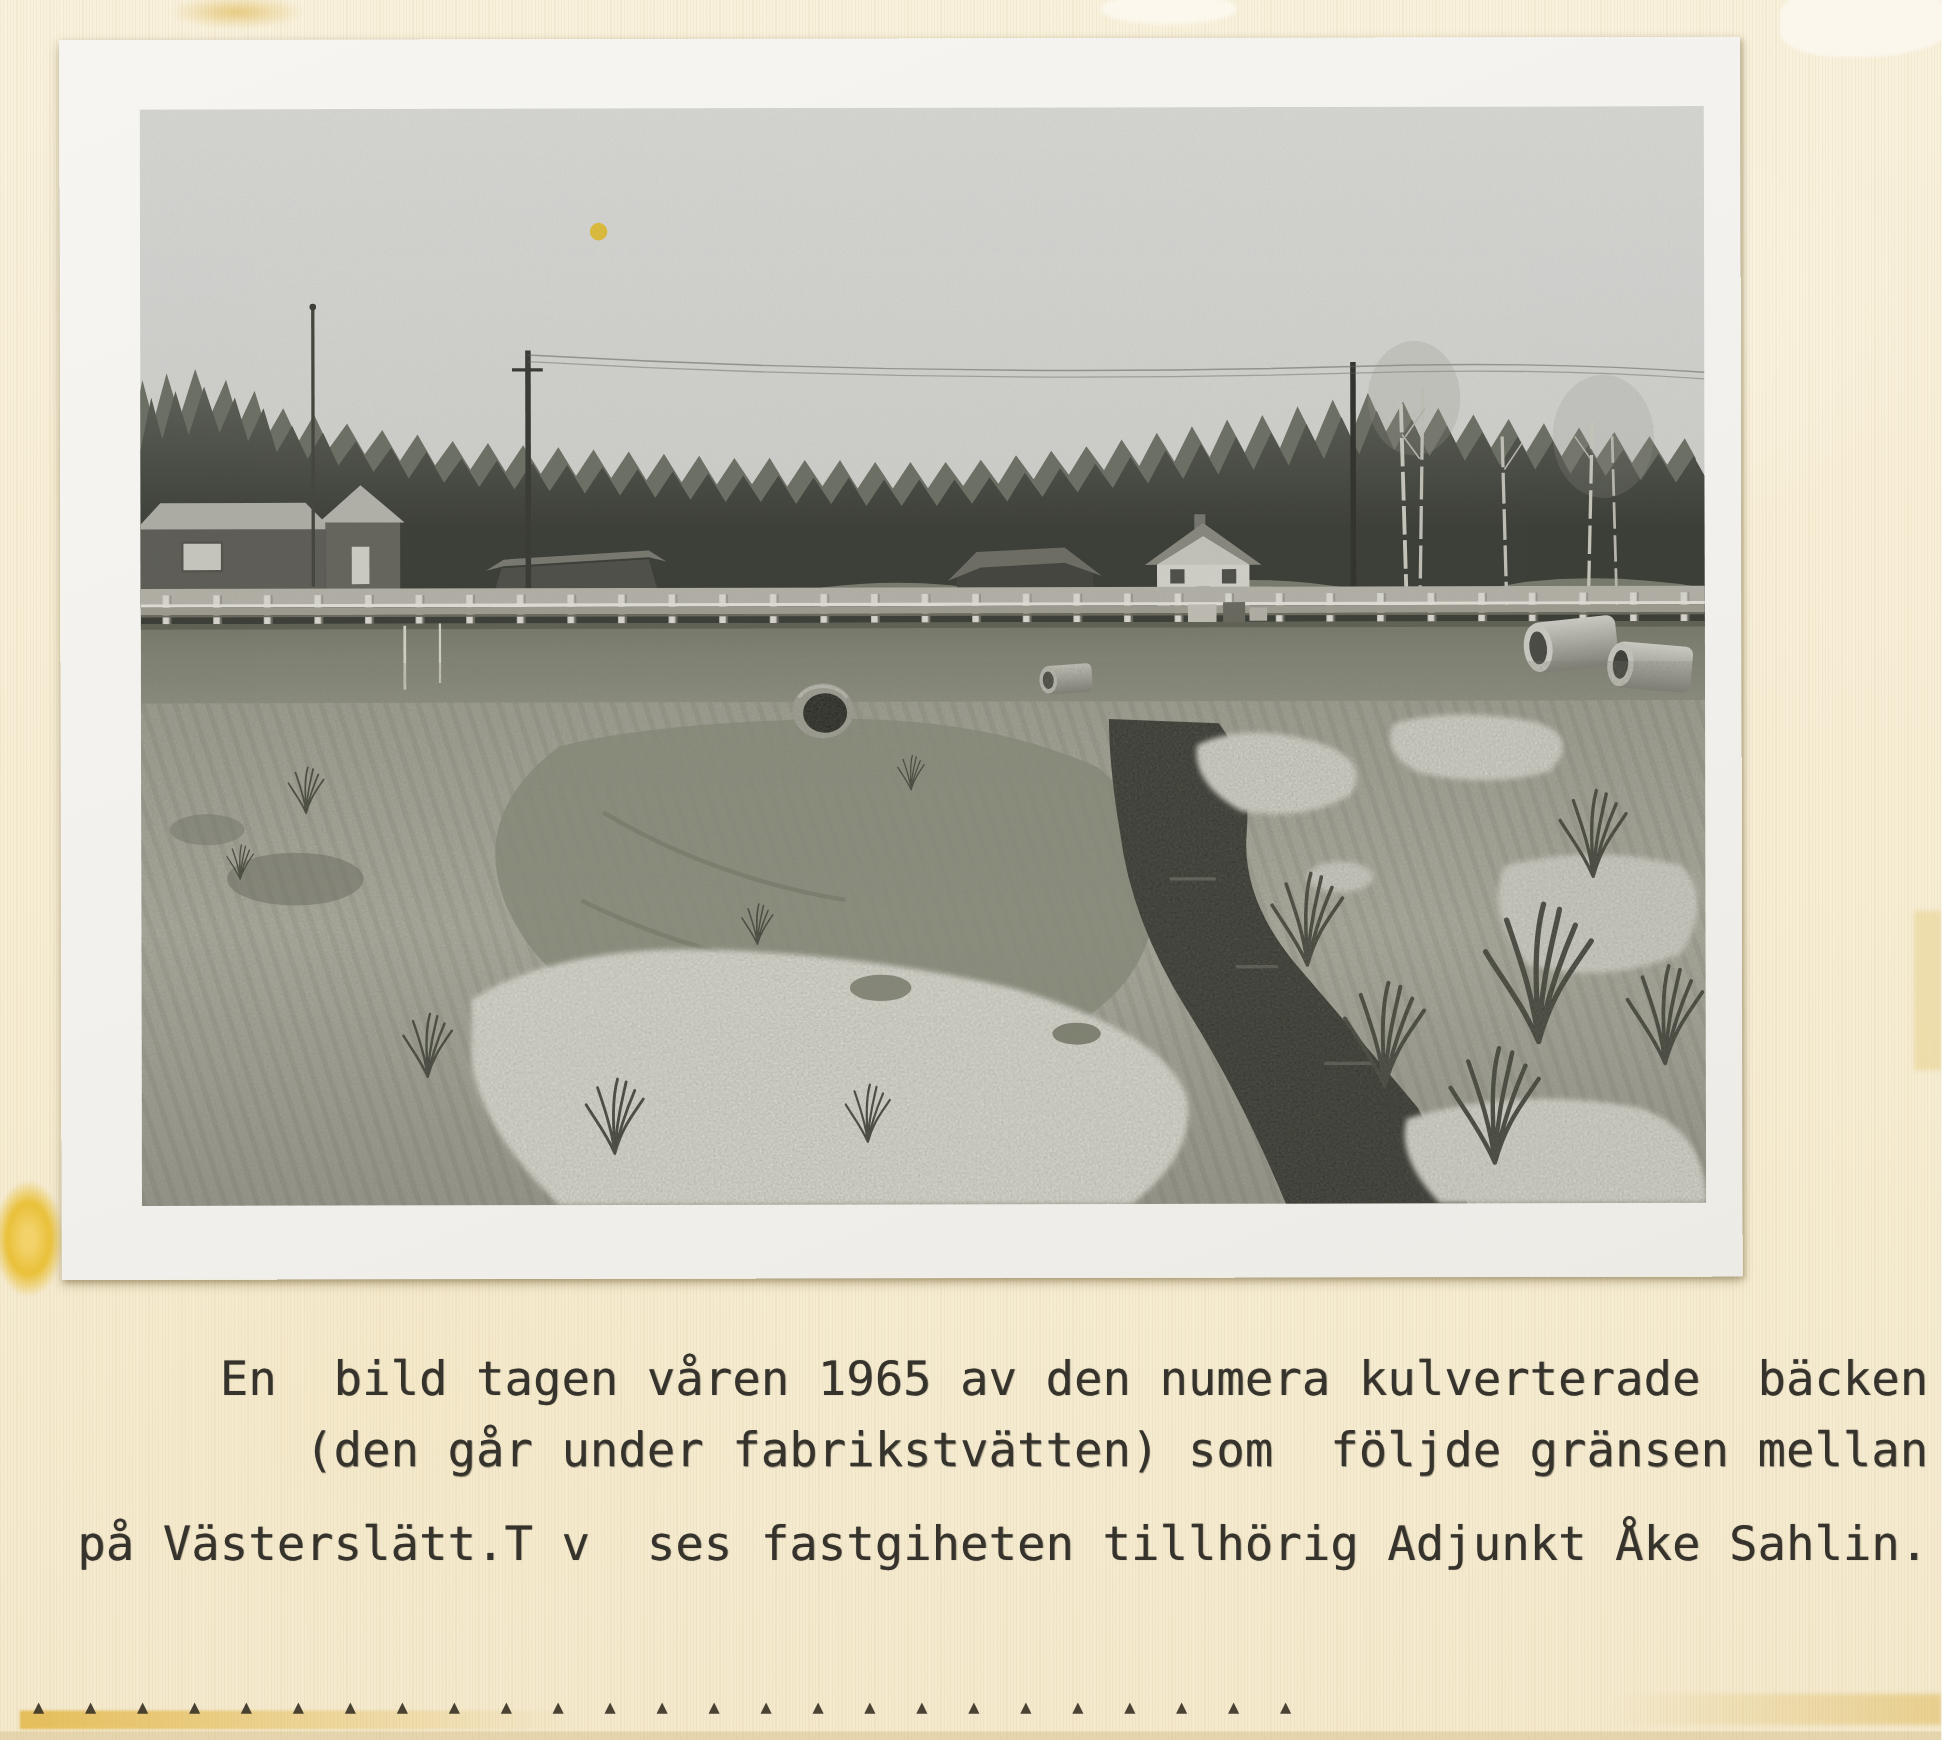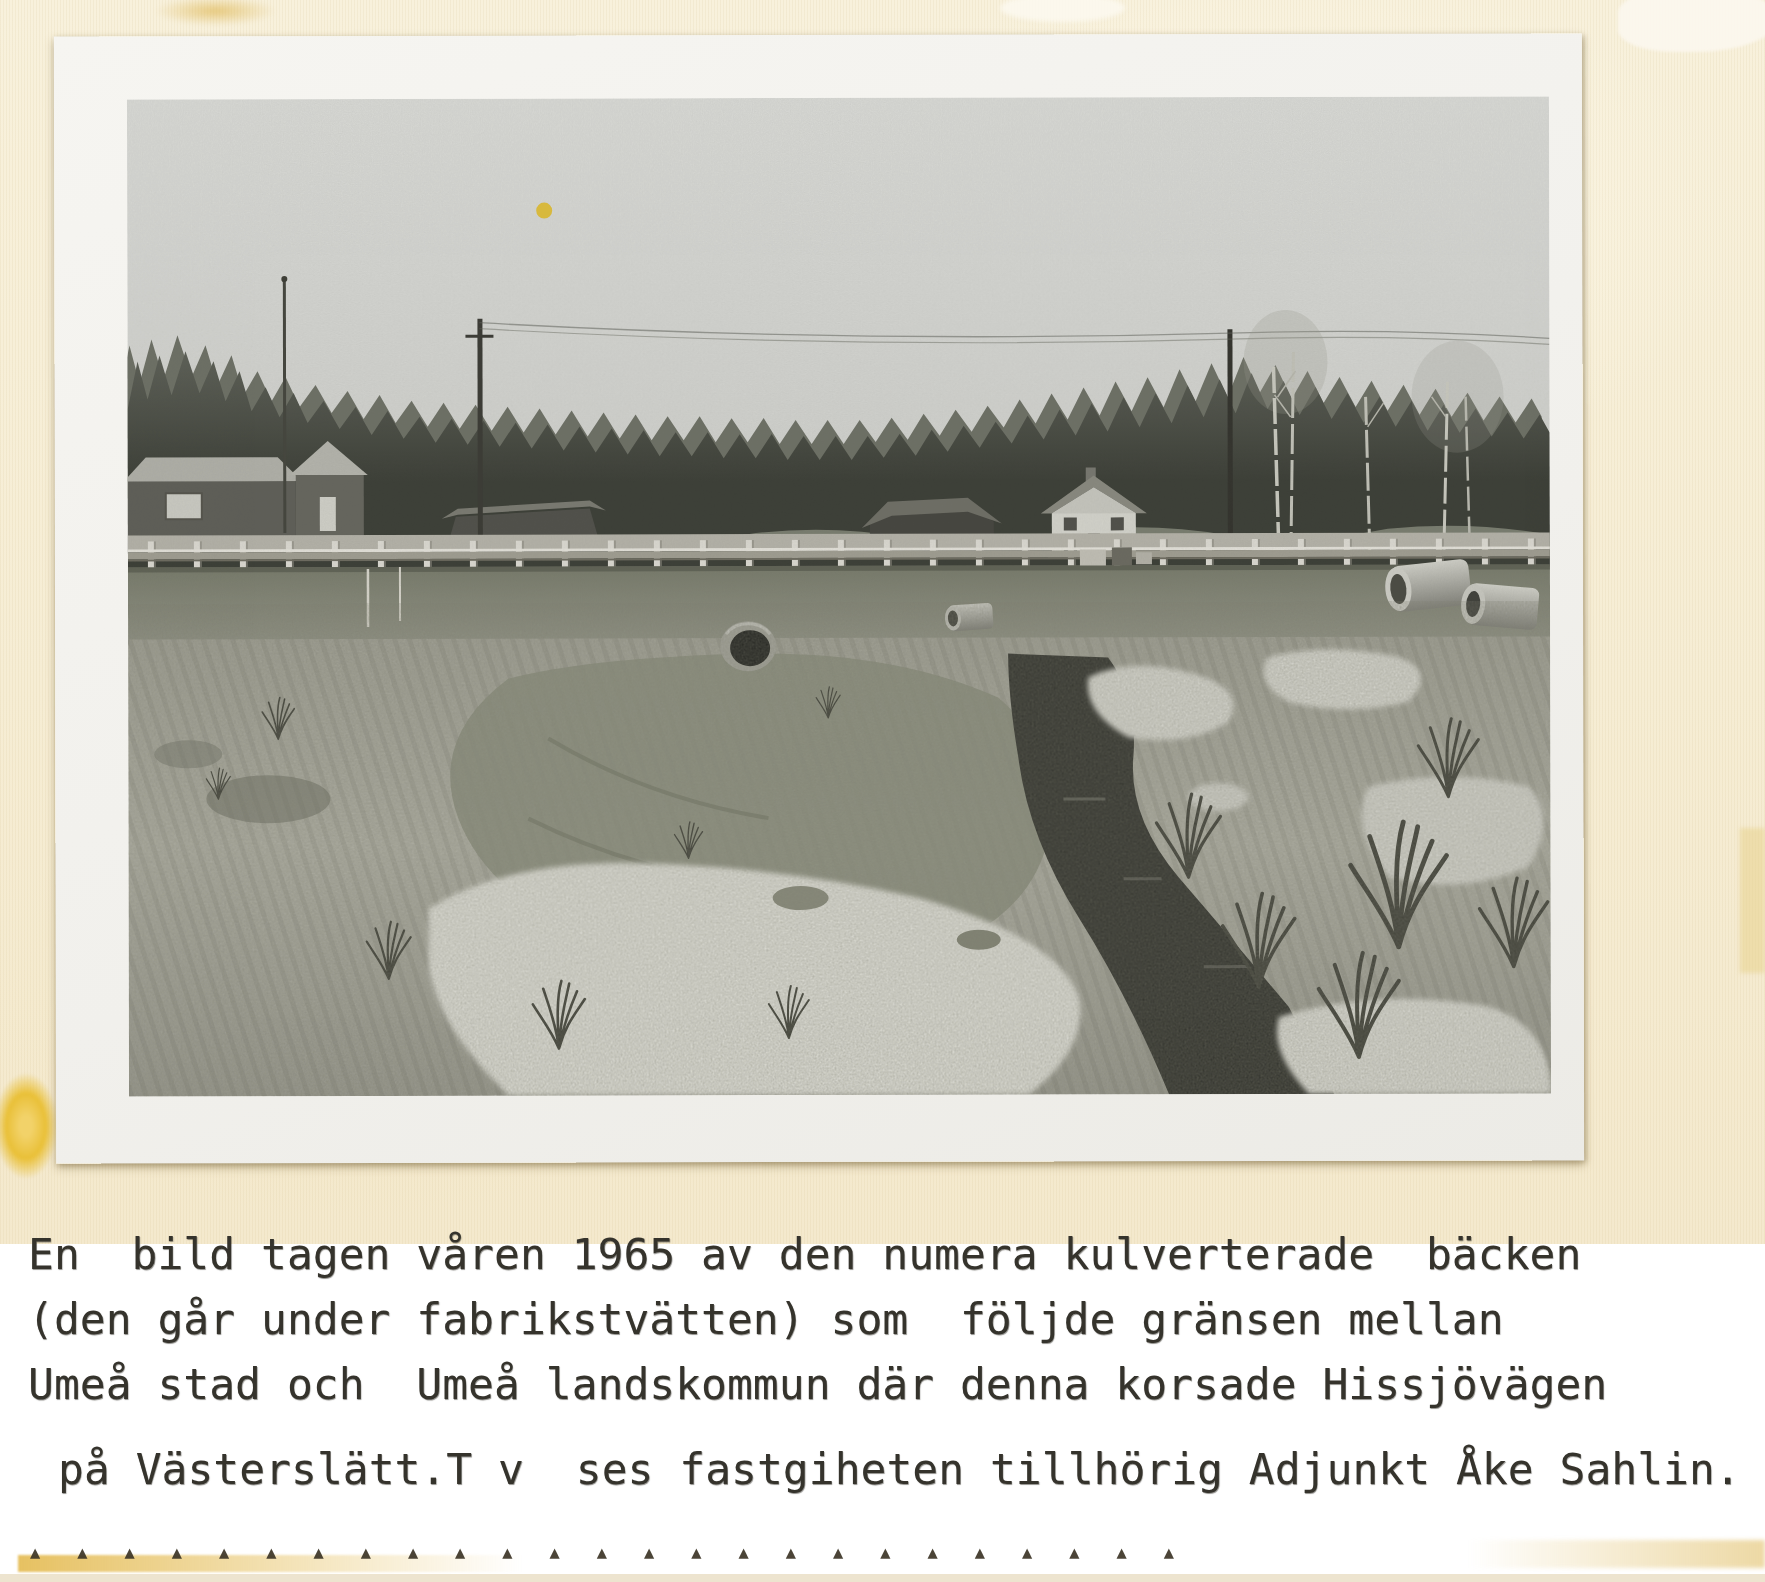--- a/index.html
+++ b/index.html
@@ -1,26 +1,27 @@
 <!DOCTYPE html>
 <html><head>
 <meta charset="utf-8">
 <style>
   html,body{margin:0;padding:0;}
   body{
     width:1765px;height:1582px;overflow:hidden;
     font-family:"DejaVu Sans Mono","Liberation Mono",monospace;
   }
   .album-page{
-    position:relative;width:1765px;height:1244px;
+    position:relative;width:1765px;height:1582px;
     background:
       radial-gradient(ellipse 700px 380px at 72% 18%, rgba(255,252,242,.45), rgba(255,252,242,0) 70%),
       radial-gradient(ellipse 500px 300px at 20% 80%, rgba(240,224,180,.25), rgba(240,224,180,0) 75%),
       repeating-linear-gradient(90deg, rgba(203,182,130,.12) 0 1px, rgba(0,0,0,0) 1px 3px),
       linear-gradient(180deg,#f8f1dc 0%,#f6edd4 55%,#f4e9cd 100%);
+    text-align: right;
   }
   .stain{position:absolute;pointer-events:none;}
   .stain-top{left:138px;top:-8px;width:155px;height:38px;border-radius:50%;
     background:radial-gradient(closest-side, rgba(224,186,90,.7), rgba(224,186,90,0) 78%);filter:blur(2px);}
   .chip-top-center{left:1000px;top:-6px;width:125px;height:28px;border-radius:50%;
     background:rgba(252,248,238,.9);filter:blur(2px);}
   .chip-top-right{left:1618px;top:-12px;width:160px;height:64px;border-radius:45% 55% 60% 40%;
     background:rgba(251,247,237,.95);filter:blur(1.5px);}
   .stain-left-edge{left:-8px;top:1070px;width:68px;height:112px;border-radius:40% 60% 55% 45%;
     background:radial-gradient(closest-side, #f2d269 18%, #e9c038 58%, rgba(233,192,56,0) 95%);filter:blur(1px);}
@@ -268,19 +269,18 @@
 
       <rect x="0" y="505" width="1422" height="492" filter="url(#speck)" opacity="0.5"></rect>
       <rect x="0" y="0" width="1422" height="997" filter="url(#grain)" opacity="0.12"></rect>
       <circle cx="417" cy="112" r="8" fill="#d8b62f" opacity="0.9"></circle>
     </svg>
   </div>
 
   <div class="caption">
     <div class="caption-line">En  bild tagen våren 1965 av den numera kulverterade  bäcken</div>
     <div class="caption-line">(den går under fabrikstvätten) som  följde gränsen mellan</div>
-    <div class="caption-line">Umeå stad och  Umeå landskommun där denna korsade Hissjövägen</div>
     <div class="caption-line last">på Västerslätt.T v  ses fastgiheten tillhörig Adjunkt Åke Sahlin.</div>
   </div>
 
   <div class="perforation-row">▲▲▲▲▲▲▲▲▲▲▲▲▲▲▲▲▲▲▲▲▲▲▲▲▲</div>
 
 </div>
 
 </body></html>

